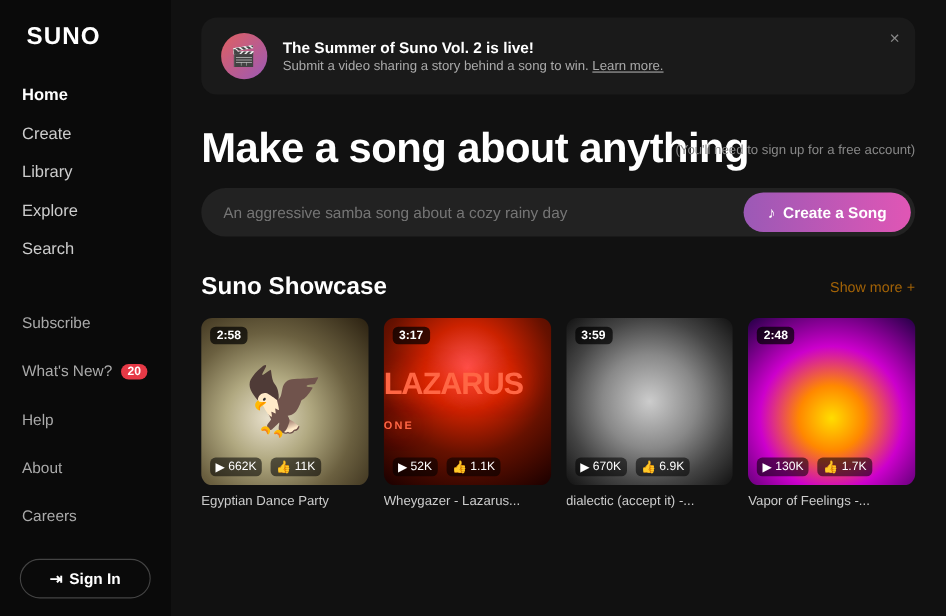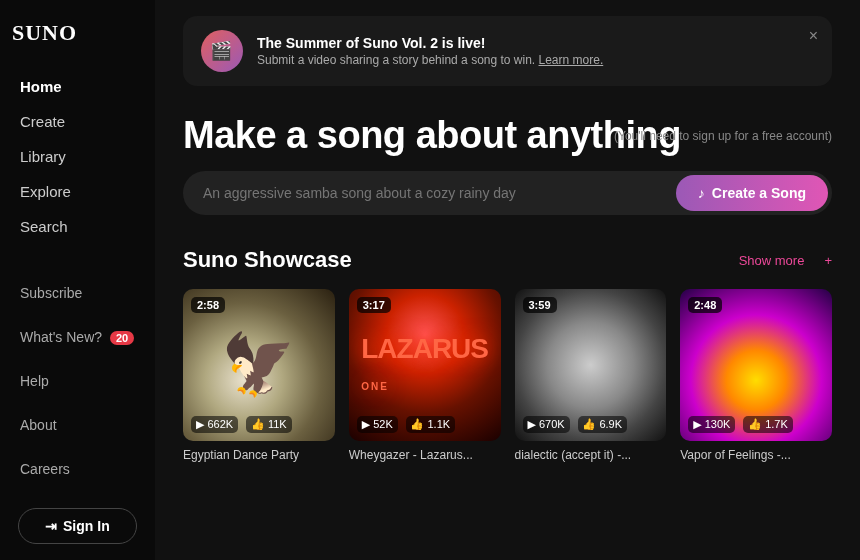--- a/index.html
+++ b/index.html
@@ -21,22 +21,21 @@
       display: flex;
       flex-direction: column;
       padding: 20px 0 16px 0;
       height: 560px;
     }
     .logo {
       font-size: 22px;
       font-weight: 900;
       letter-spacing: 1px;
       color: #fff;
-      padding: 0 18px 24px 12px;
-      font-family: Liberation Serif, serif;
+      padding: 0 18px 24px 24px;
     }
     .nav-items {
       display: flex;
       flex-direction: column;
       gap: 2px;
       padding: 0 8px;
     }
     .nav-item {
       padding: 8px 12px;
       border-radius: 6px;
@@ -199,25 +198,25 @@
       align-items: center;
       justify-content: space-between;
       margin-bottom: 16px;
     }
     .showcase-title {
       font-size: 22px;
       font-weight: 800;
     }
     .show-more {
       font-size: 13px;
-      color: #ec4899;
-      cursor: pointer;
-      display: flex;
-      align-items: center;
-      gap: 20px;
+      color: #a16207;
+      cursor: pointer;
+      display: flex;
+      align-items: center;
+      gap: 4px;
     }
 
     
     .cards-row {
       display: flex;
       gap: 14px;
     }
     .card {
       flex: 1;
       min-width: 0;
@@ -355,21 +354,21 @@
         <div class="card-stat">
           <span>👍</span>
           <span>11K</span>
         </div>
       </div>
     </div>
     <div class="card-title">Egyptian Dance Party</div>
   </div>
       <div class="card">
     <div class="card-thumb" style="background:radial-gradient(circle at 50% 30%, #ff5555 0%, #cc2200 30%, #661100 60%, #1a0000 100%)">
-      <div style="width:100%;height:100%;display:flex;align-items:center;justify-content:center;font-size:30px">
+      <div style="width:100%;height:100%;display:flex;align-items:center;justify-content:flex-start;font-size:30px">
         <span style="color:#ff6644;font-size:28px;font-weight:900;letter-spacing:-1px;text-shadow:0 0 20px #ff3300;">LAZARUS<br><span style="font-size:10px;letter-spacing:2px;">ONE</span></span>
       </div>
       <div class="card-duration">3:17</div>
       <div class="card-stats">
         <div class="card-stat">
           <span>▶</span>
           <span>52K</span>
         </div>
         <div class="card-stat">
           <span>👍</span>

